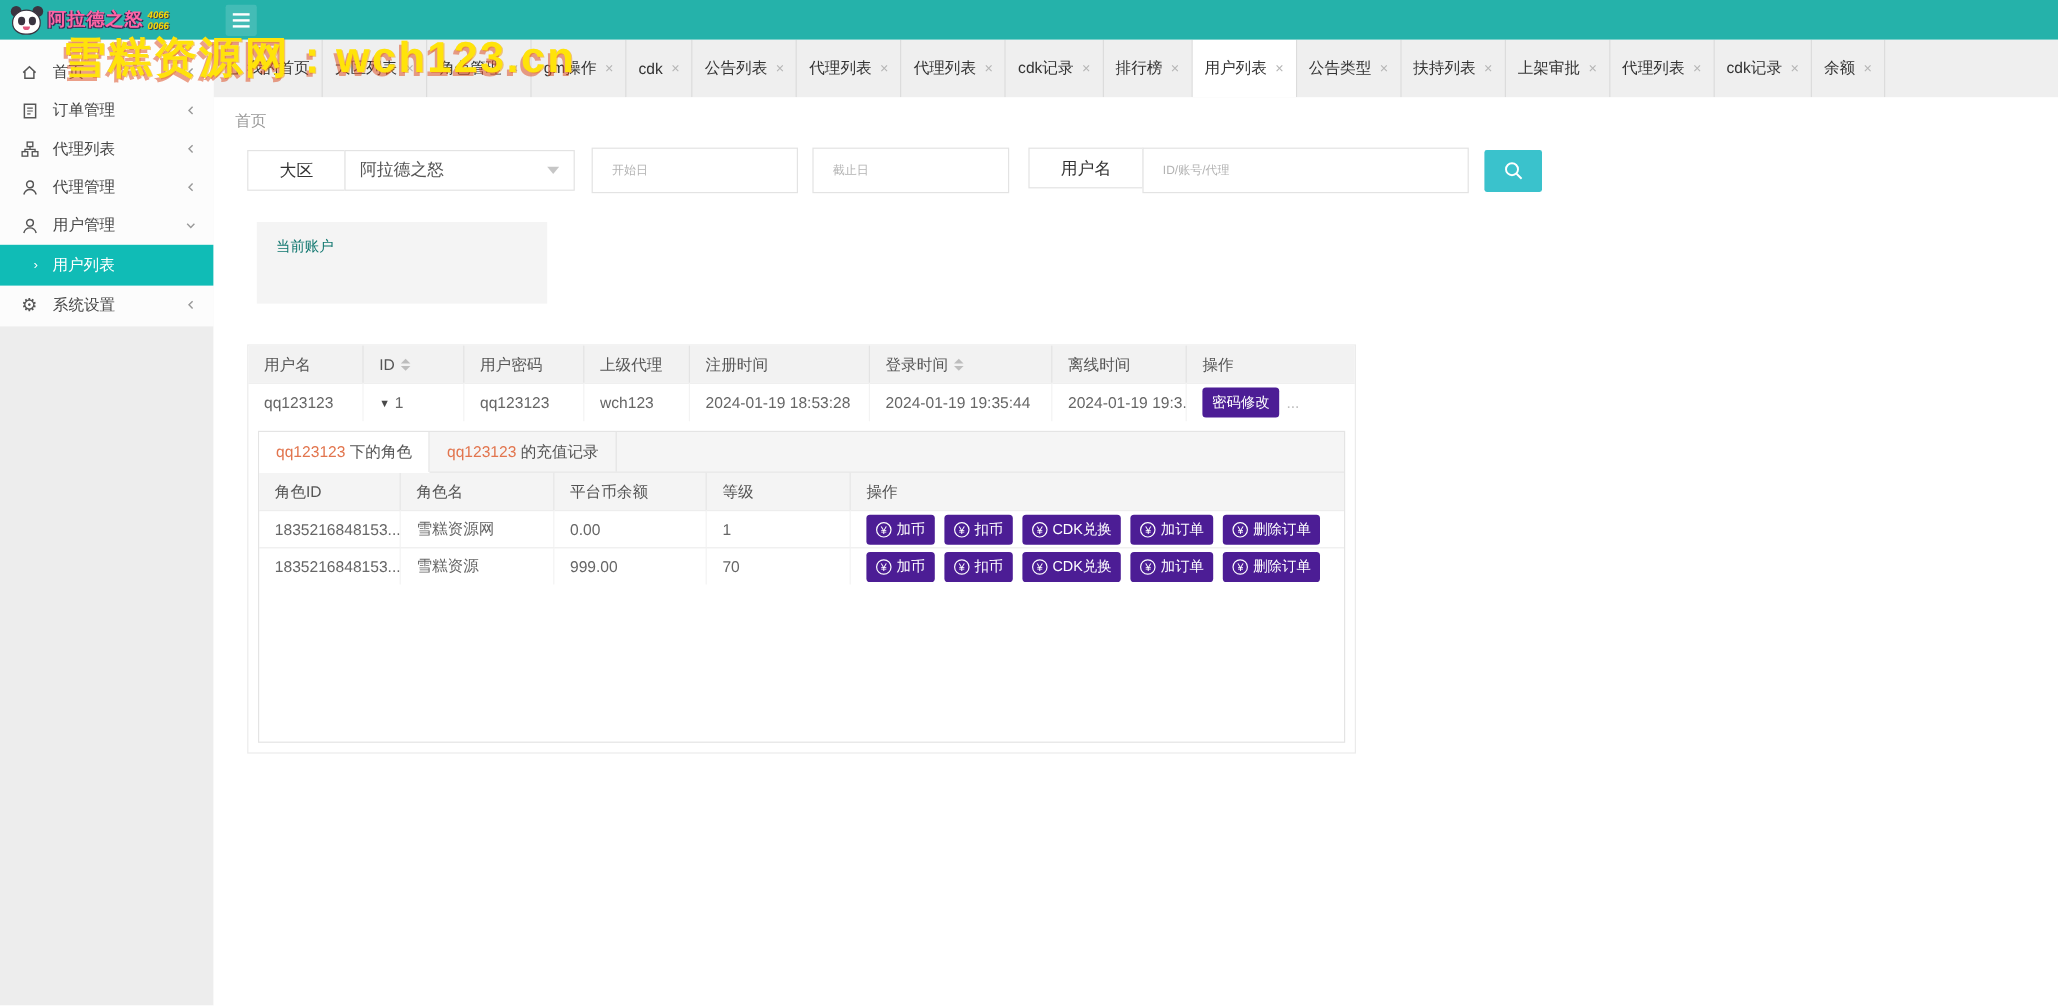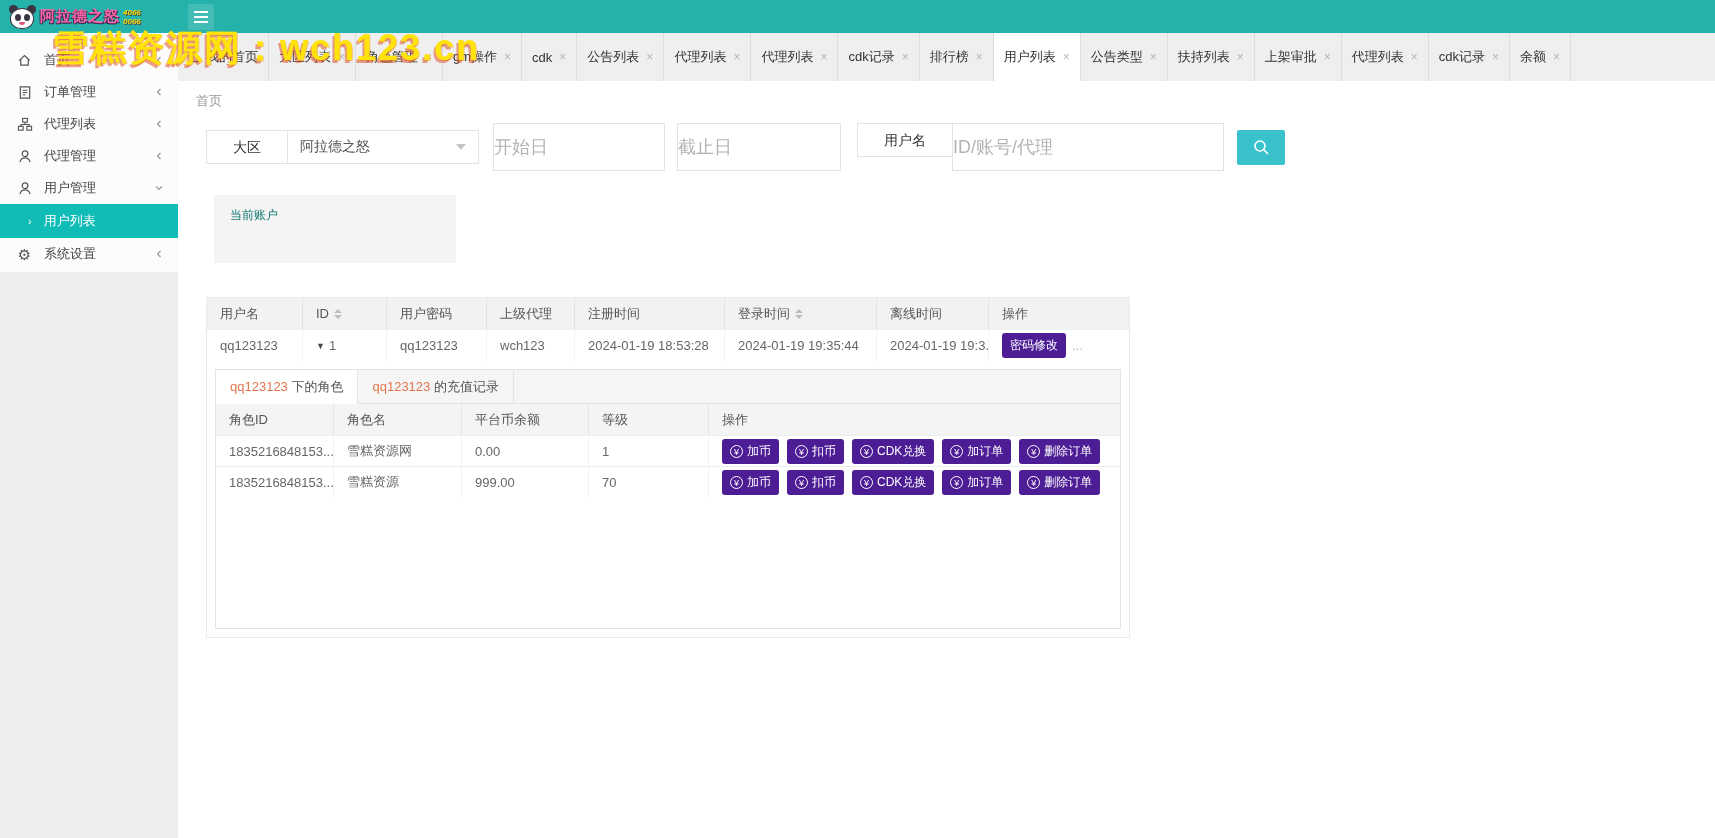--- a/index.html
+++ b/index.html
@@ -53,21 +53,21 @@
   
   .crumb { height:40px; display:flex; align-items:center; padding-left:18px; font-size:13px; color:#999; flex:none; }
 
   
   .filters { display:flex; align-items:center; margin:2px 0 0 28px; flex:none; }
   .fgroup { display:flex; }
   .flabel { height:34px; line-height:32px; padding:0 26px; border:1px solid #e3e3e3; background:#fff; font-size:14px; color:#333; }
   .fselect { width:192px; height:34px; border:1px solid #e3e3e3; margin-left:-1px; display:flex; align-items:center;
     justify-content:space-between; padding:0 12px; font-size:14px; color:#555; cursor:pointer; background:#fff; }
   .caret { width:0; height:0; border-left:5px solid transparent; border-right:5px solid transparent; border-top:6px solid #c6c6c6; }
-  .finput { height:48px; border:1px solid #e3e3e3; padding:0 0; font-size:18px; color:#555; outline:none; }
+  .finput { height:38px; border:1px solid #e3e3e3; padding:0 16px; font-size:10px; color:#555; outline:none; }
   .finput::placeholder { color:#b3b3b3; }
   .inp-start { width:172px; margin-left:14px; }
   .inp-end { width:164px; margin-left:12px; }
   .g-user { margin-left:16px; }
   .inp-search { width:272px; margin-left:-1px; }
   .search-btn { width:48px; height:35px; background:#3ac2cc; border:none; border-radius:2px; margin-left:13px;
     display:flex; align-items:center; justify-content:center; cursor:pointer; }
 
   
   .stat { width:242px; height:68px; background:#f4f4f4; margin:24px 0 0 36px; padding:12px 16px; flex:none; }

